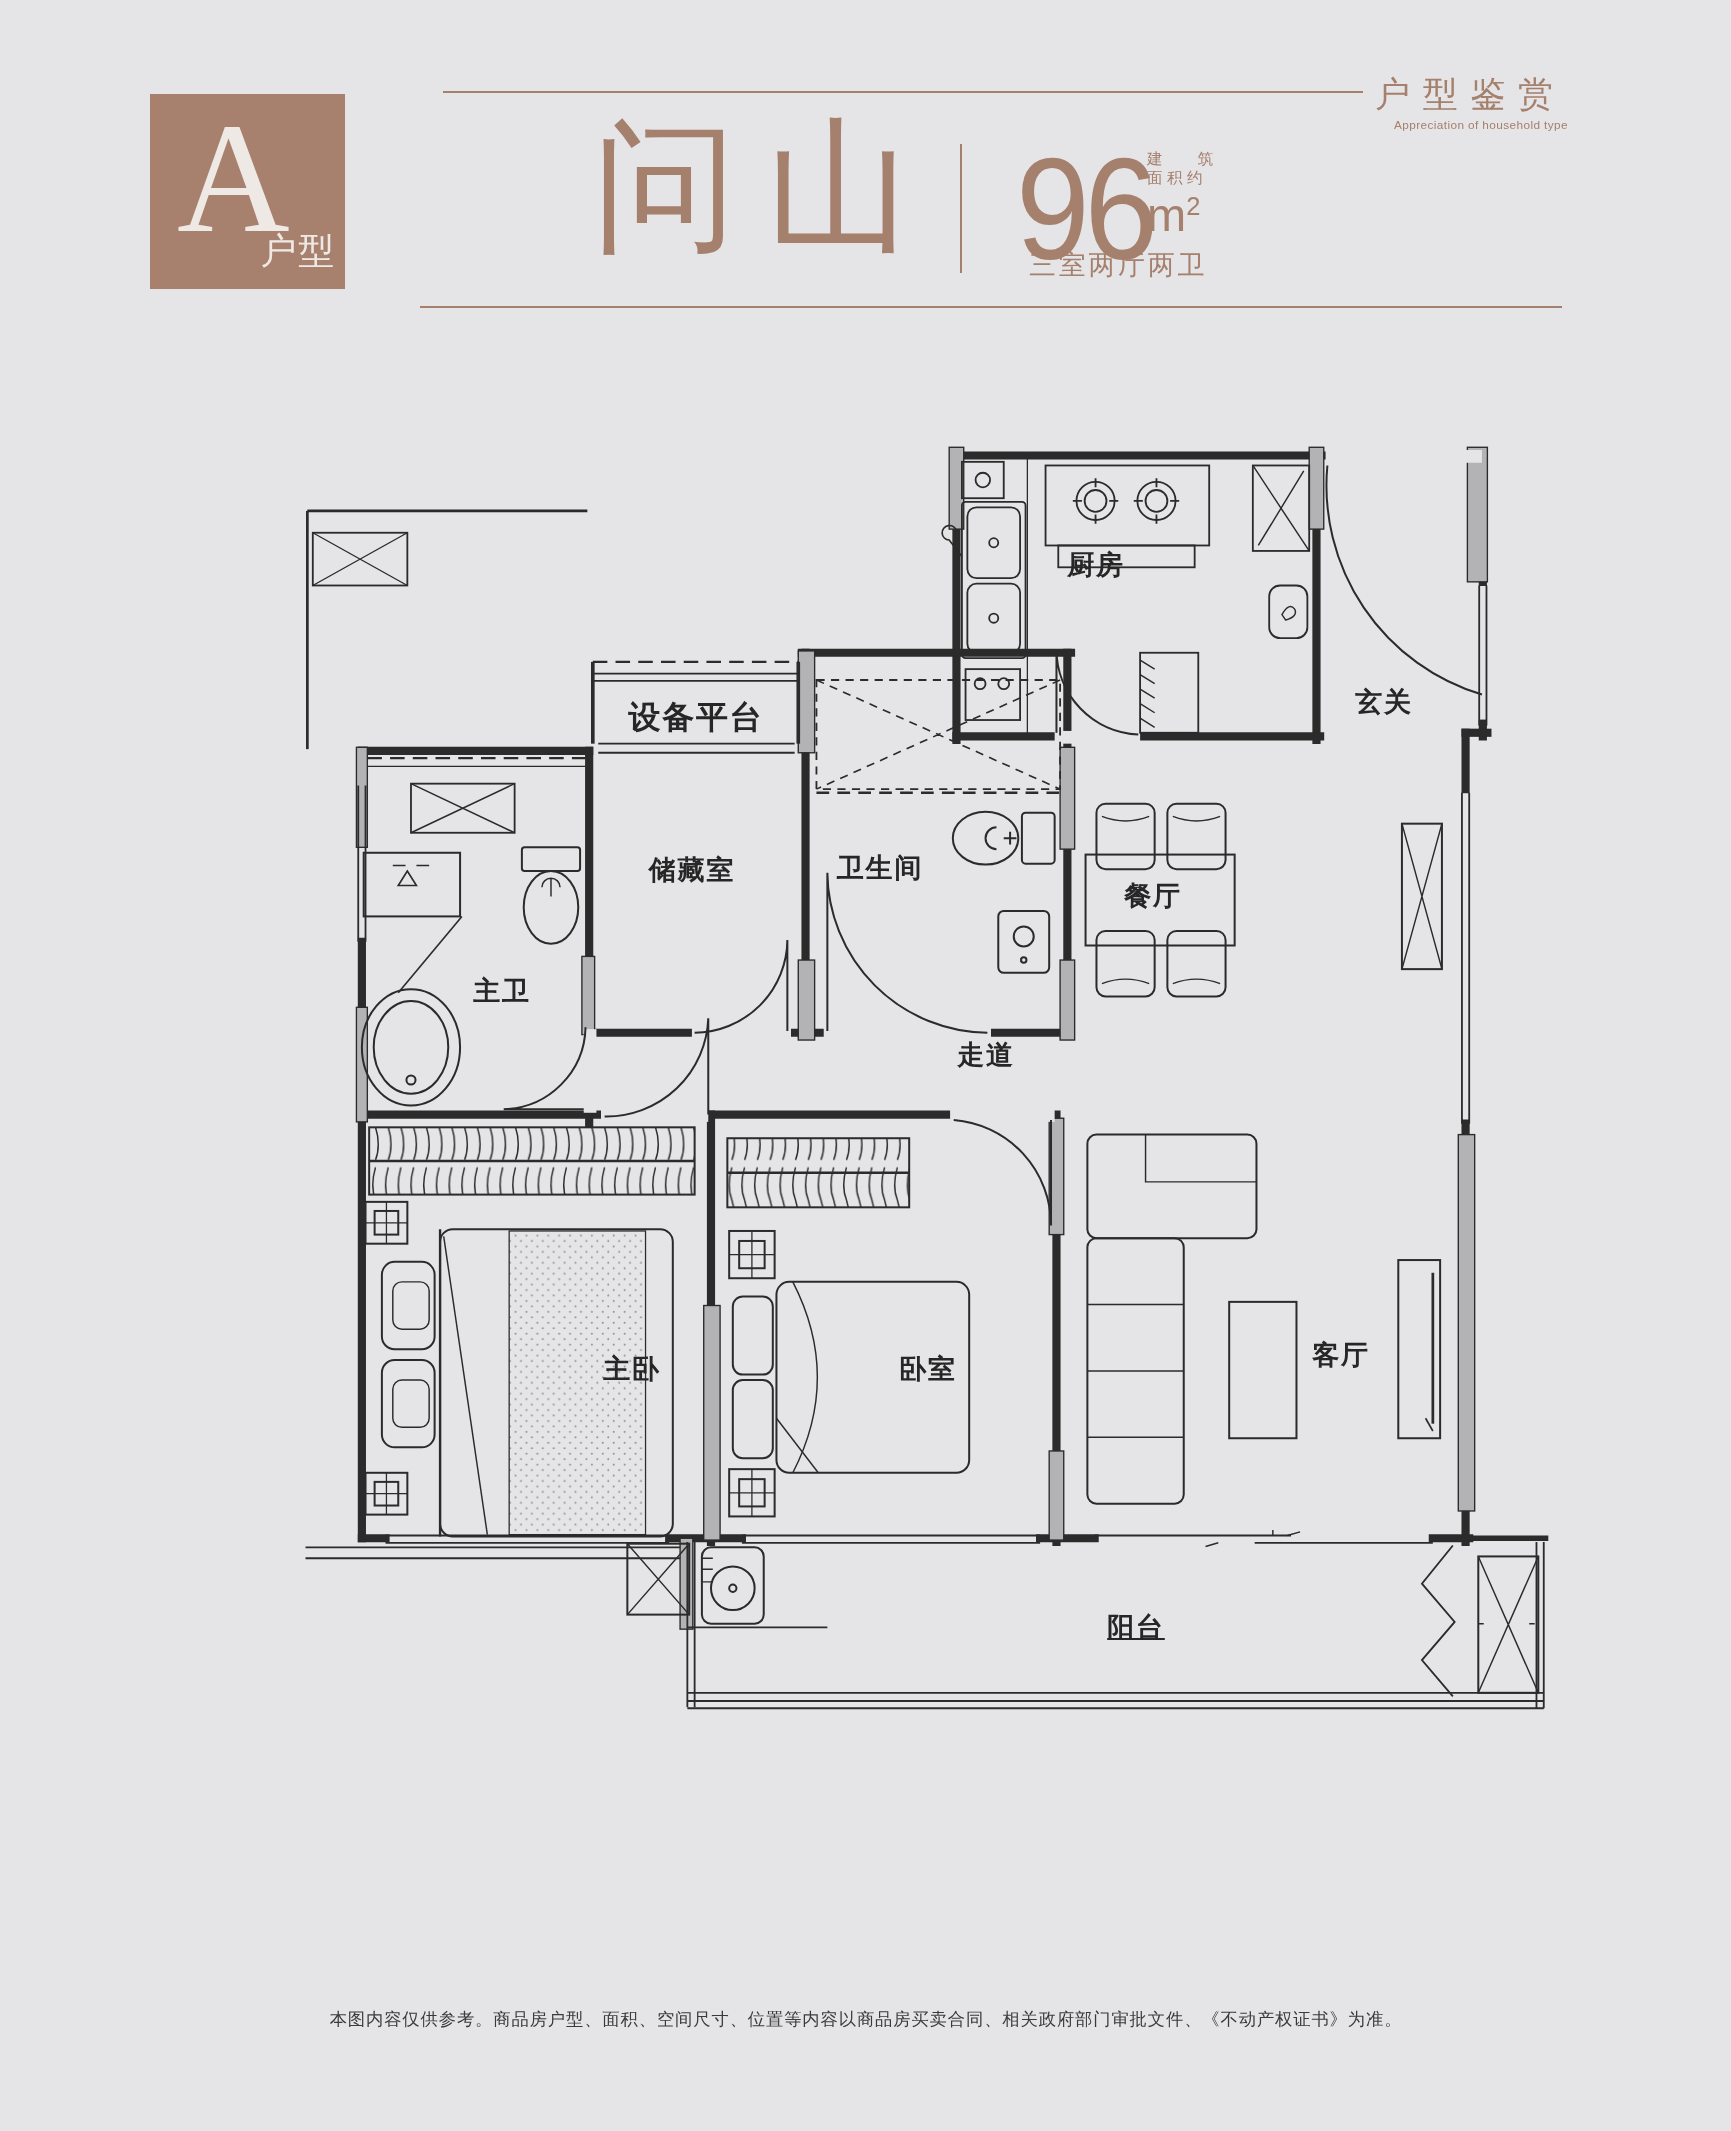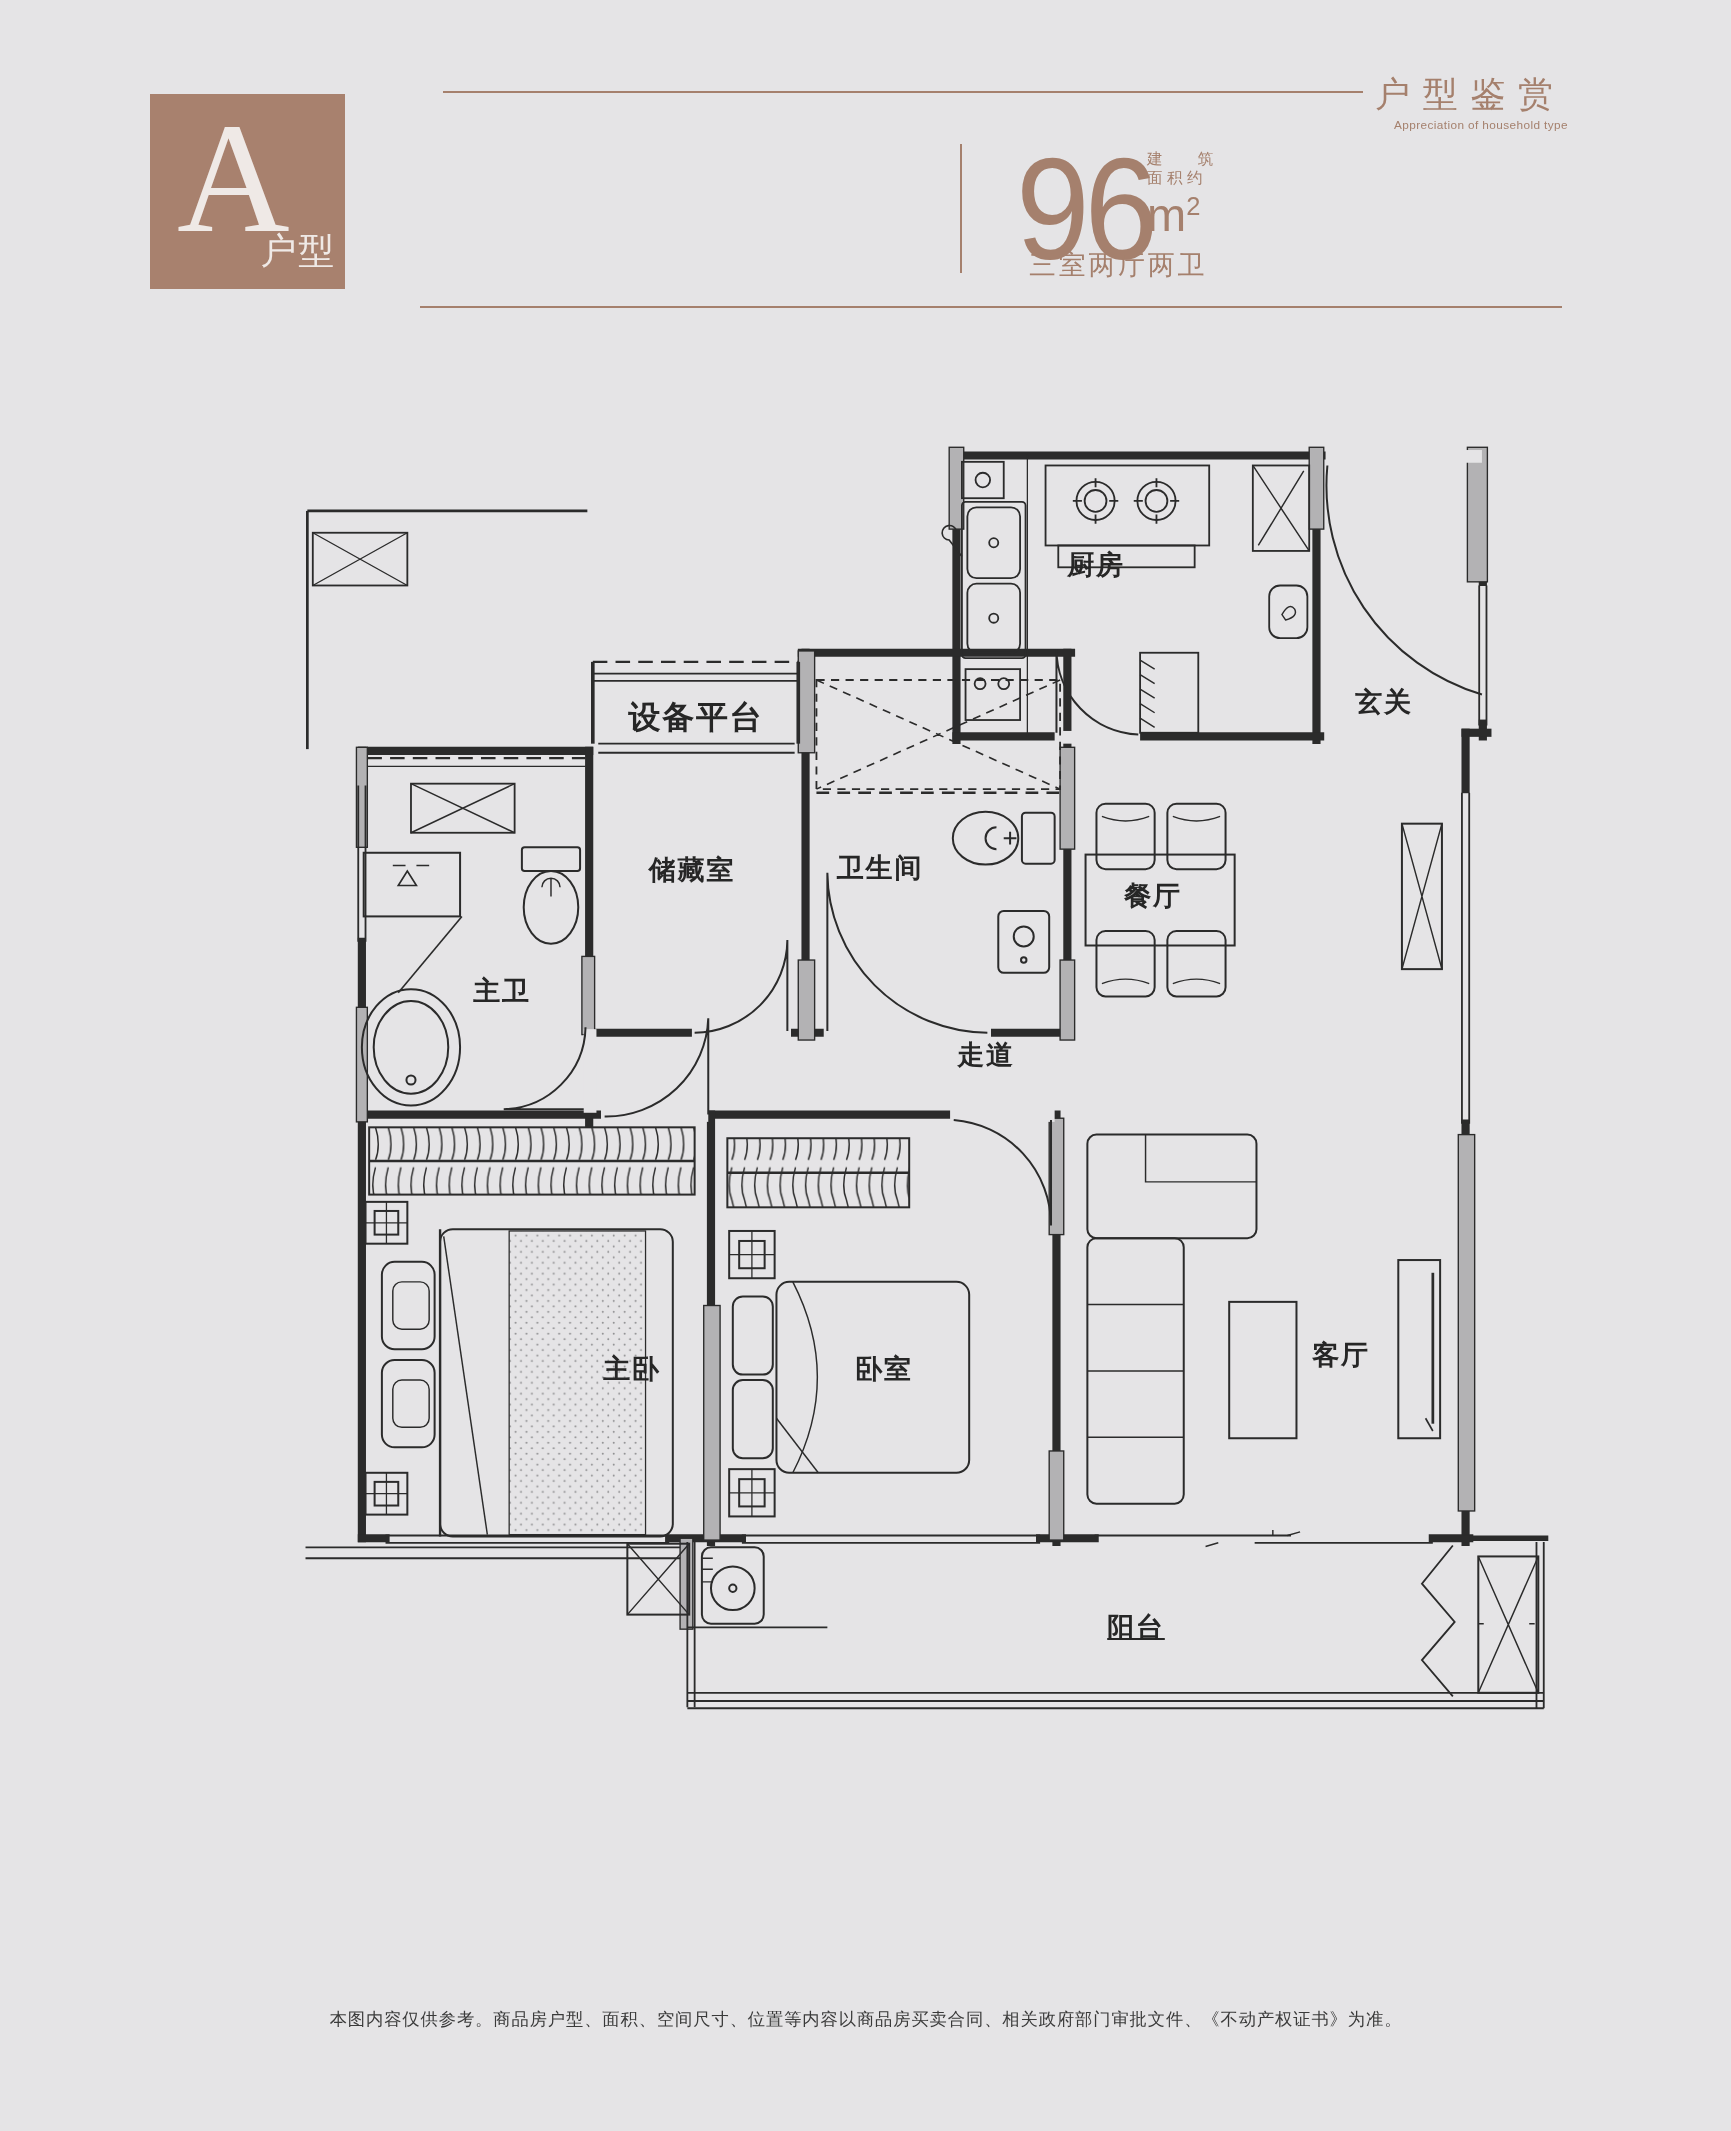--- a/index.html
+++ b/index.html
@@ -40,20 +40,21 @@
 
   <div class="badge">
     <div class="letter">A</div>
     <div class="suffix">户型</div>
   </div>
 
   <div class="rule-top"></div>
   <div class="series-zh">户型鉴赏</div>
   <div class="series-en">Appreciation of household type</div>
 
+  <div class="plan-title">问山</div>
   <div class="title-divider"></div>
 
   <div class="area-value">96</div>
   <div class="area-qualifier">
     <div class="q1">建 筑</div>
     <div class="q2">面积约</div>
   </div>
   <div class="area-unit"><span>m</span><sup>2</sup></div>
   <div class="layout-desc">三室两厅两卫</div>
   <div class="rule-bottom"></div>
@@ -342,20 +343,20 @@
   <div id="room-labels">
       <span class="room-label" style="left: 1096px; top: 565px; font-size: 27px;">厨房</span>
       <span class="room-label" style="left: 1384px; top: 702px; font-size: 27px;">玄关</span>
       <span class="room-label" style="left: 696px; top: 718px; font-size: 32px;">设备平台</span>
       <span class="room-label" style="left: 677px; top: 870px; font-size: 27px; margin-left: 15px;">储藏室</span>
       <span class="room-label" style="left: 880px; top: 868px; font-size: 27px; text-align: right;">卫生间</span>
       <span class="room-label" style="left: 1153px; top: 896px; font-size: 27px;">餐厅</span>
       <span class="room-label" style="left: 502px; top: 991px; font-size: 27px;">主卫</span>
       <span class="room-label" style="left: 986px; top: 1055px; font-size: 27px;">走道</span>
       <span class="room-label" style="left: 632px; top: 1369px; font-size: 27px;">主卧</span>
-      <span class="room-label" style="left: 884px; top: 1369px; font-size: 27px;">卧室</span>
+      <span class="room-label" style="left: 928px; top: 1369px; font-size: 27px;">卧室</span>
       <span class="room-label" style="left: 1341px; top: 1355px; font-size: 27px;">客厅</span>
       <span class="room-label" style="left: 1136px; top: 1627px; font-size: 27px; text-decoration: underline;">阳台</span>
     </div>
 
   <div class="disclaimer">本图内容仅供参考。商品房户型、面积、空间尺寸、位置等内容以商品房买卖合同、相关政府部门审批文件、《不动产权证书》为准。</div>
 </div>
 
 
 </body></html>

